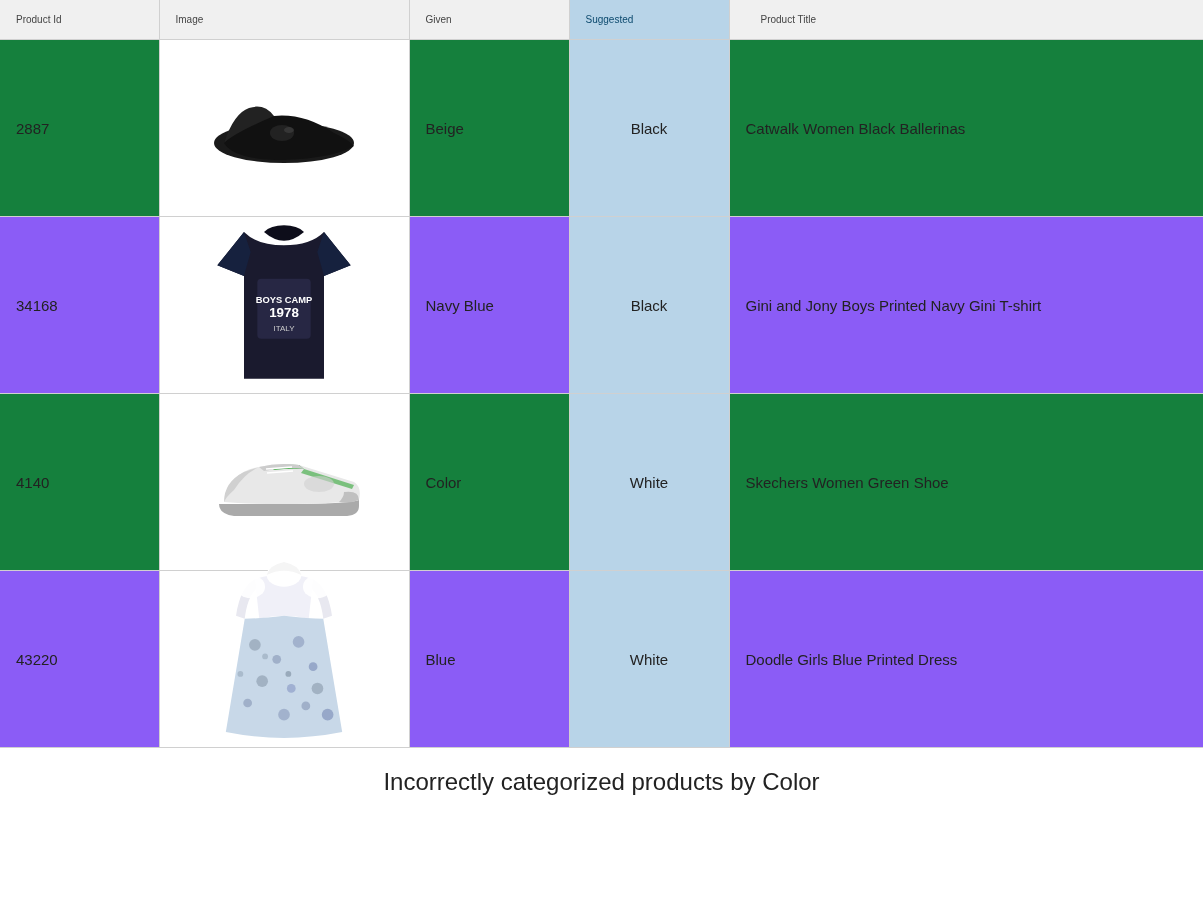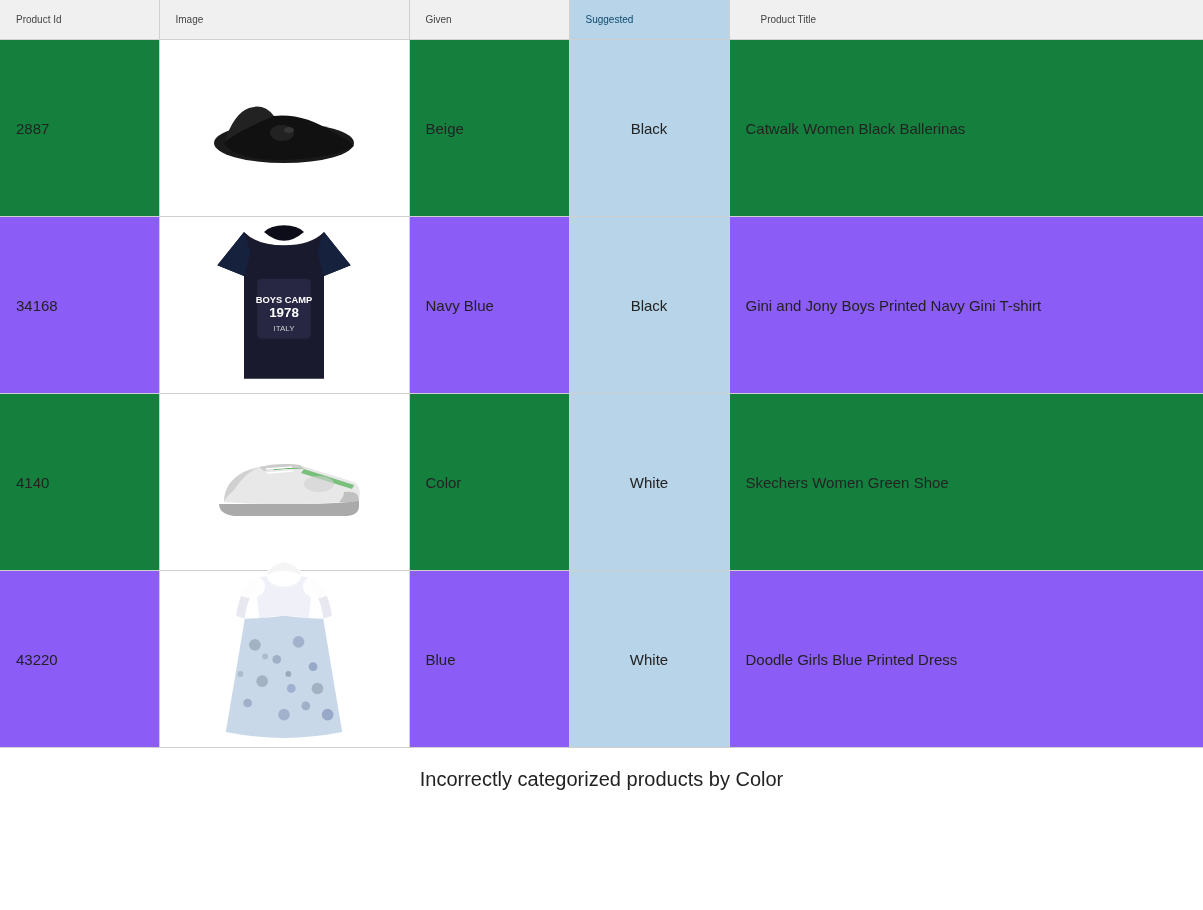--- a/index.html
+++ b/index.html
@@ -67,21 +67,21 @@
       width: 160px;
       height: 160px;
       display: flex;
       align-items: center;
       justify-content: center;
       margin: 0 auto;
     }
     .caption-row td {
       text-align: center;
       padding: 20px;
-      font-size: 20px;
+      font-size: 24px;
       font-weight: 500;
       color: #222;
       border: none;
       background: #fff;
     }
     .suggested-cell {
       background: #b8d4e8 !important;
     }
     td.suggested-cell {
       background: #b8d4e8;

